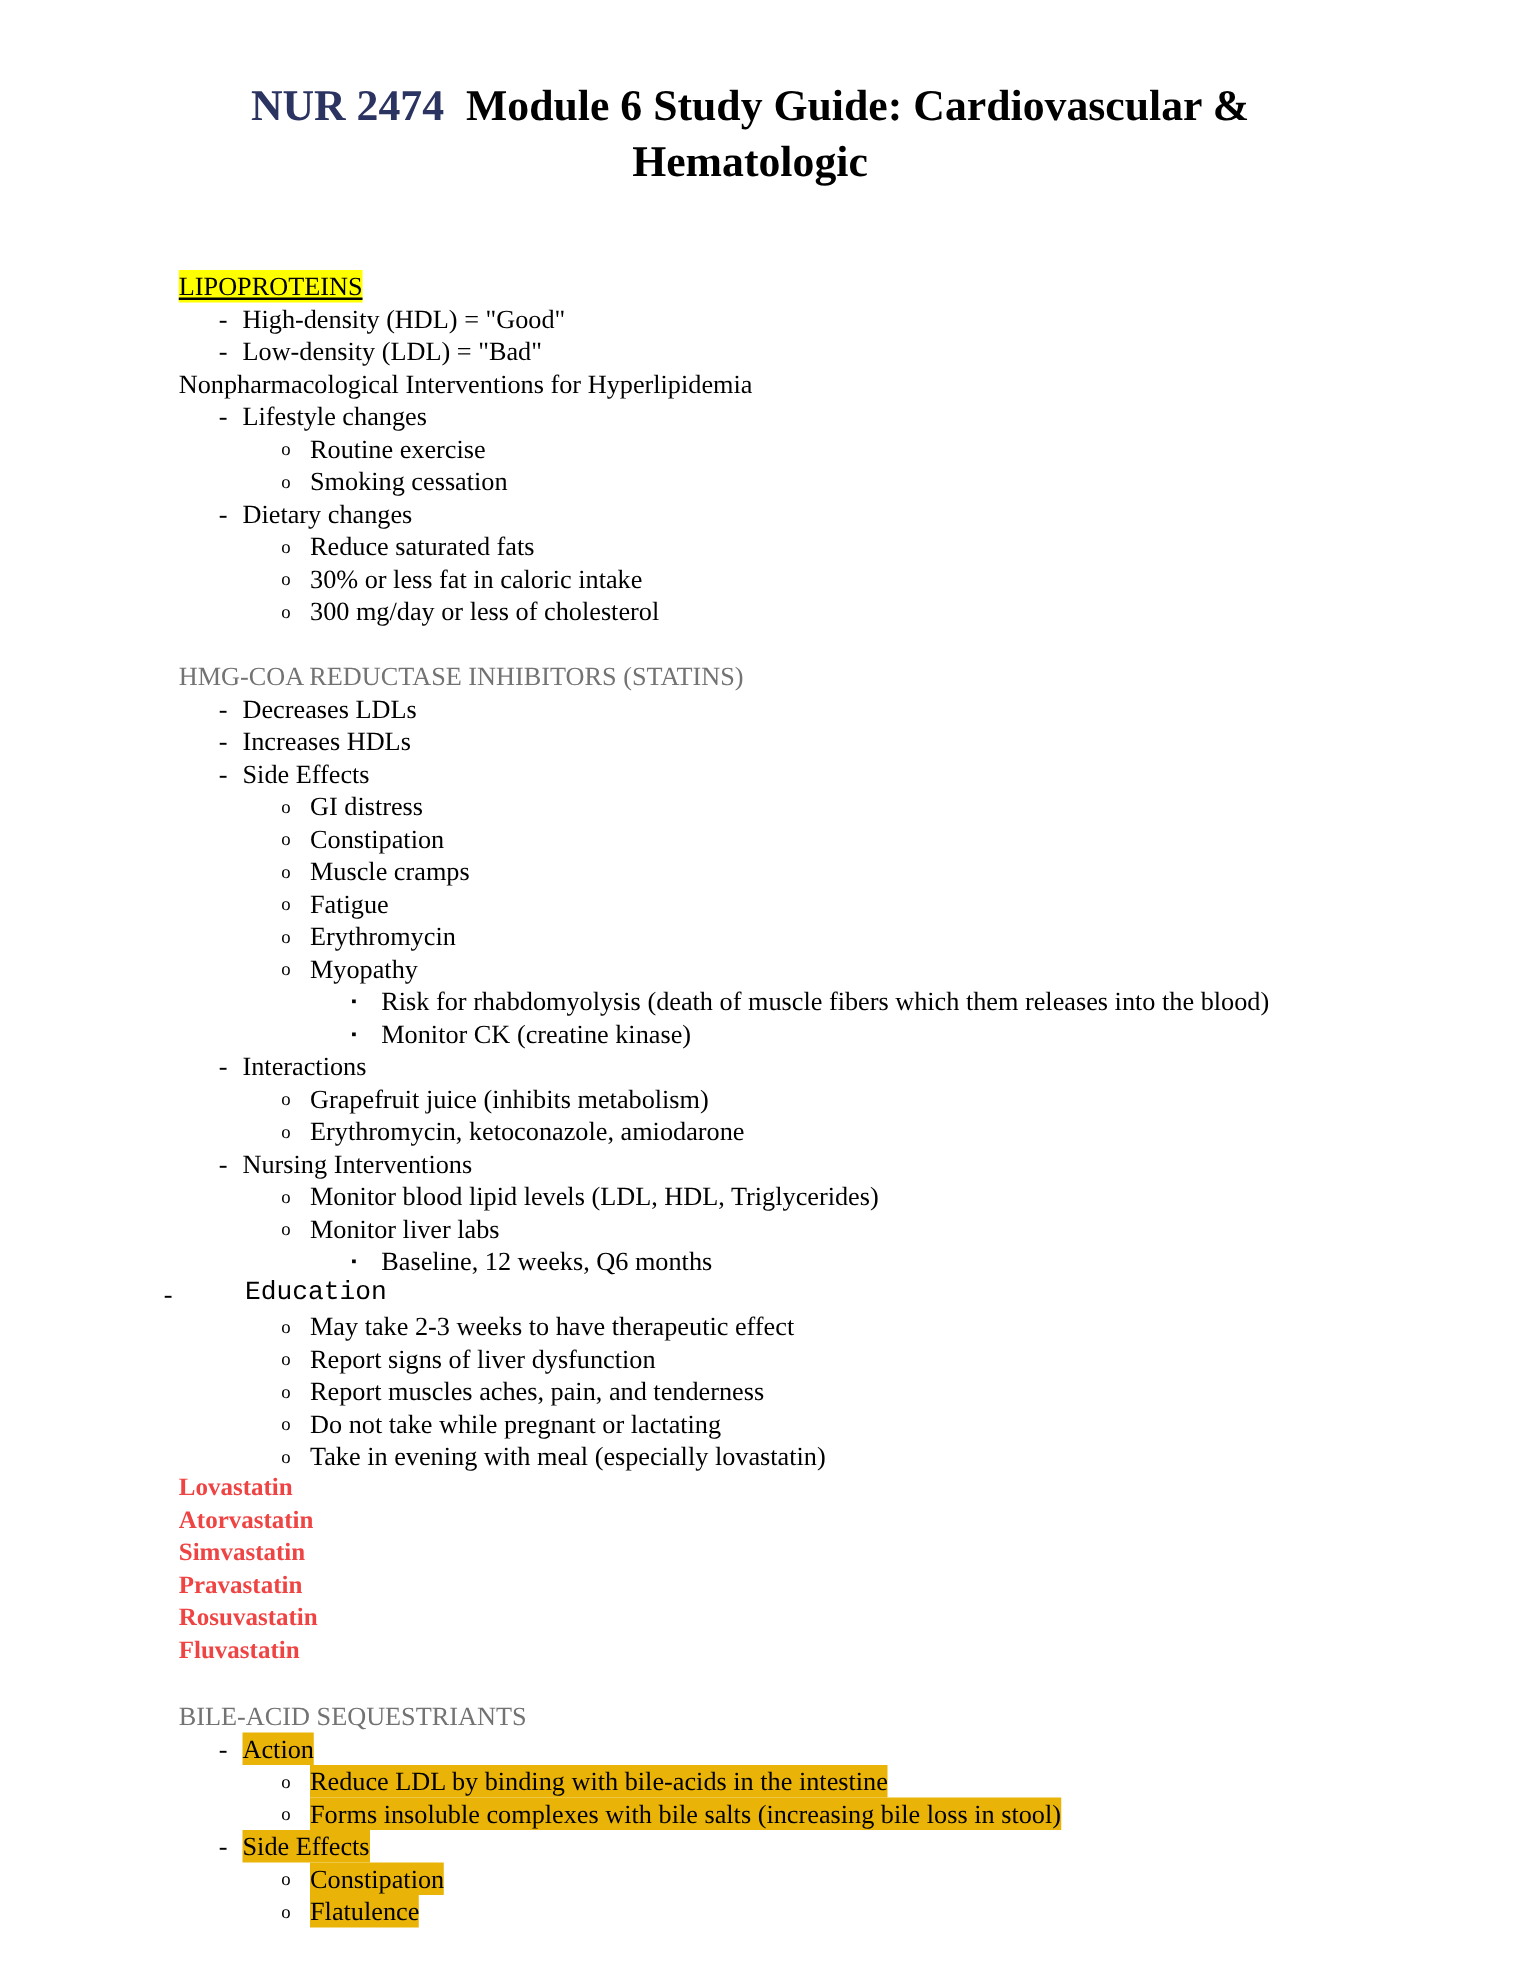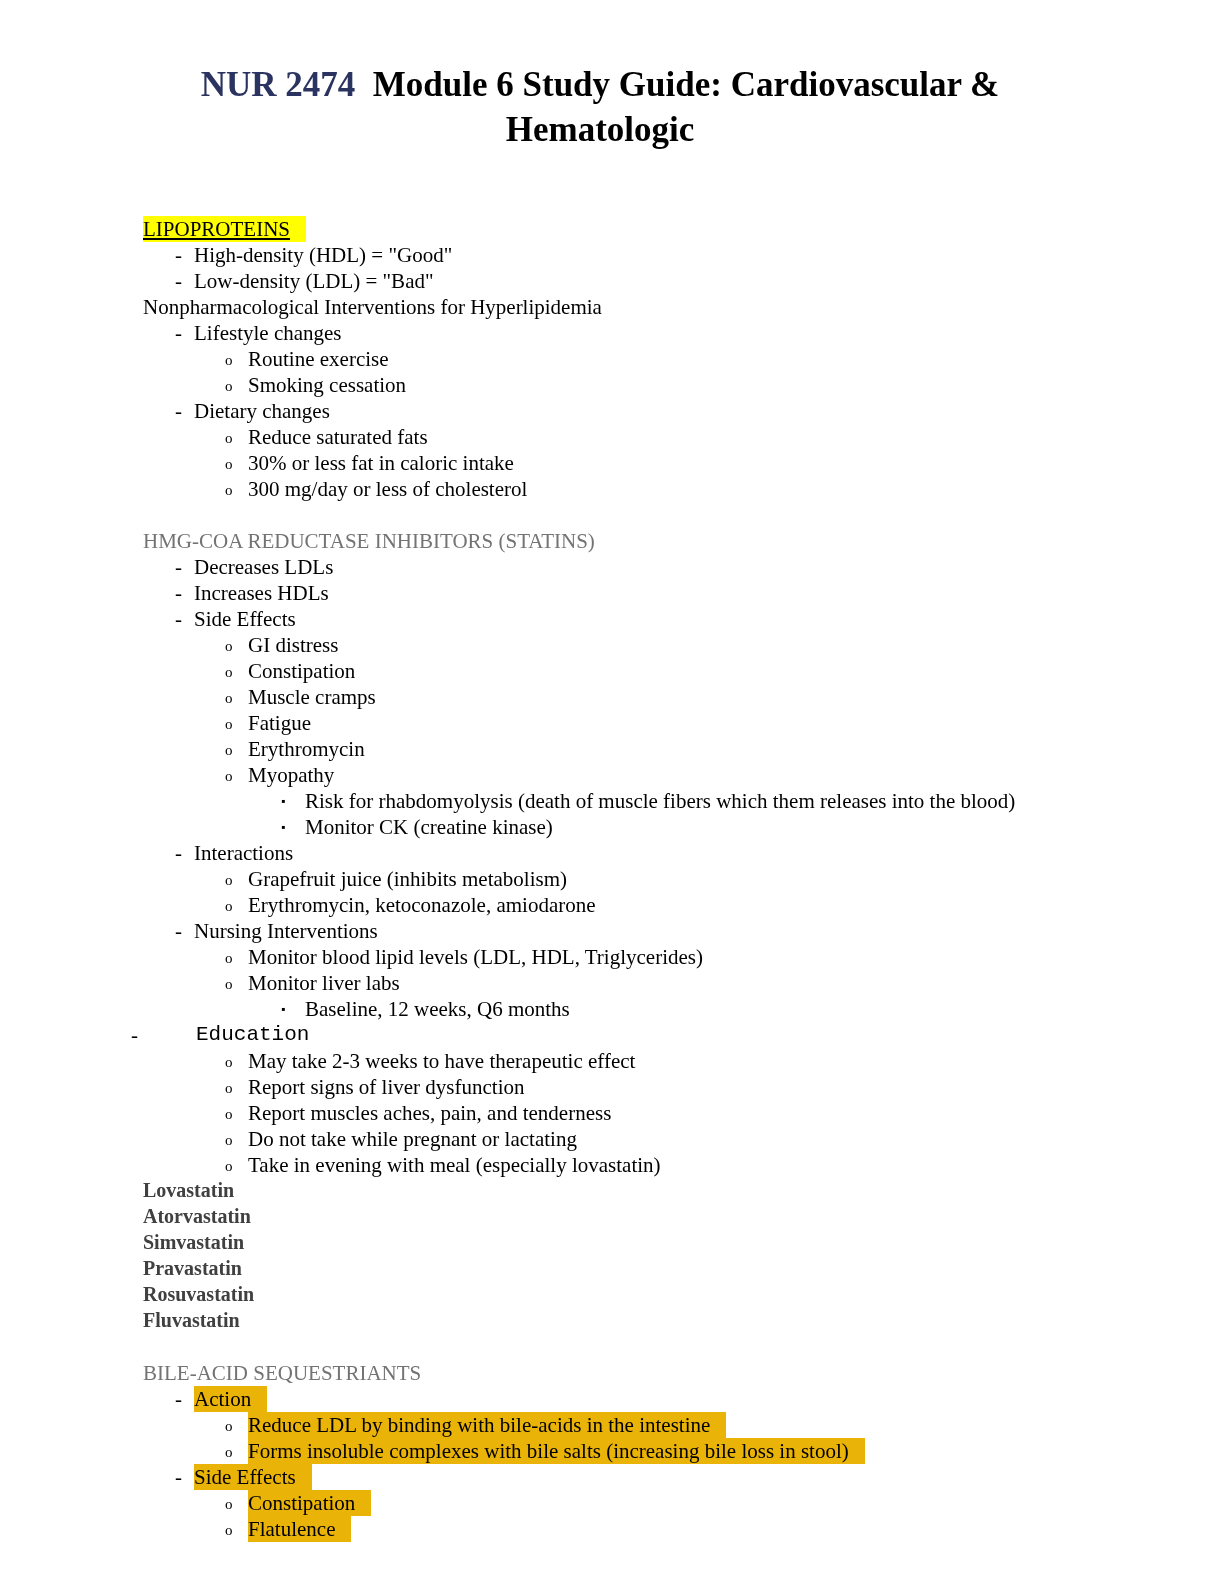--- a/index.html
+++ b/index.html
@@ -57,40 +57,40 @@
     min-height: 26px;
   }
 
   .spacer {
     height: 26px;
   }
 
   
   .run {
     display: inline;
-    padding: 0 16px 0 0;
+    padding: 0 0 0 0;
   }
   .hl-yellow {
     background-color: #ffff00;
   }
   .hl-cyan {
     background-color: #eab308;
   }
   .underline {
     text-decoration: underline;
   }
 
   .sec-head {
     color: #737373;
     font-size: 21px;
     line-height: 26px;
   }
 
   .drug {
-    color: #404040;
+    color: #ef4444;
     font-weight: bold;
     font-size: 20px;
     line-height: 24px;
   }
 
   .accent-orange {
     color: #000000;
   }
 
   

